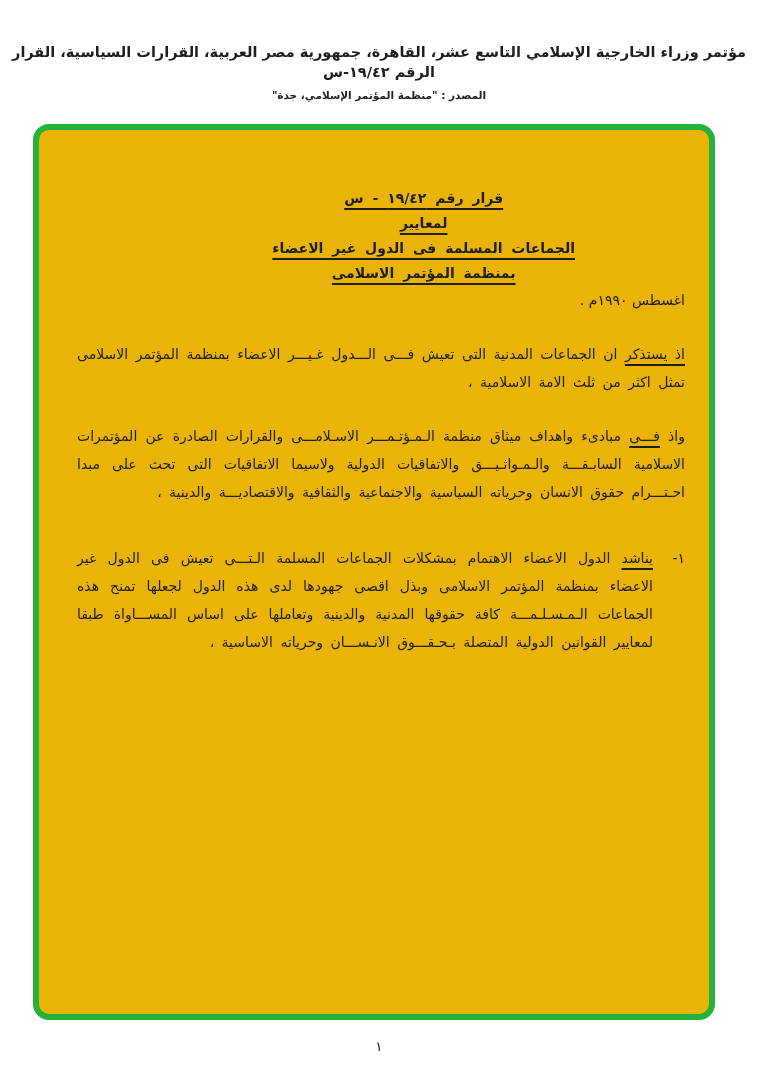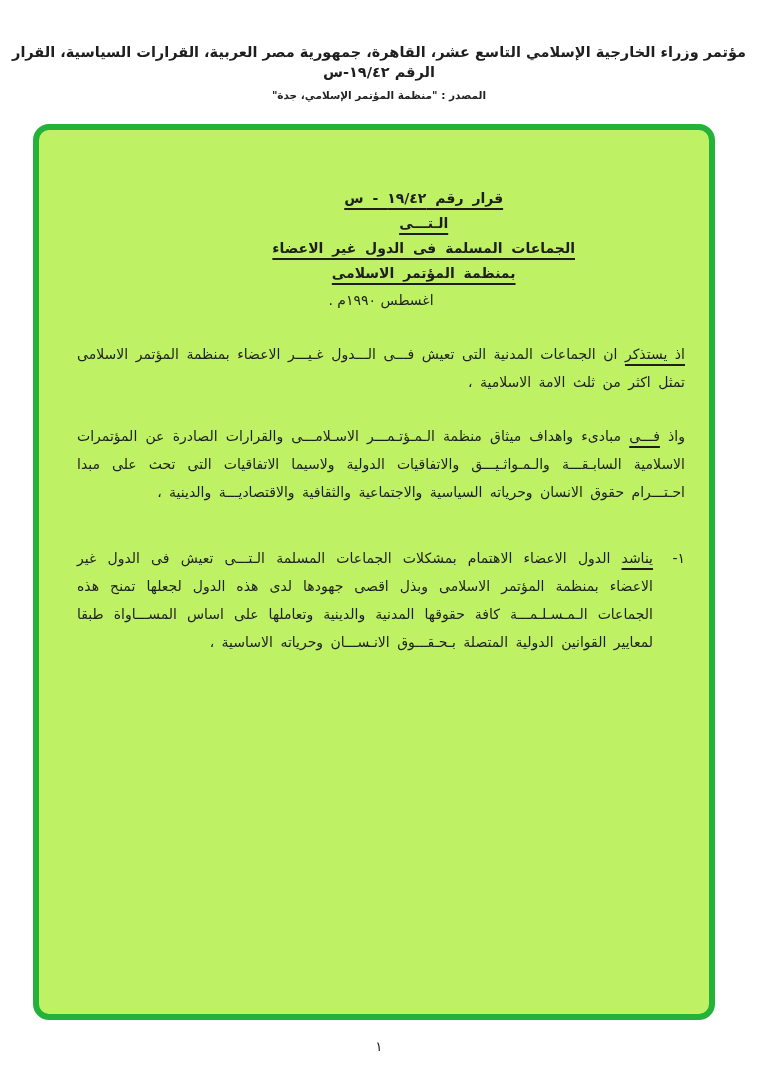--- a/index.html
+++ b/index.html
@@ -24,21 +24,21 @@
   }
 
   .doc-frame {
     box-sizing: border-box;
     width: 682px; height: 896px;
     margin: 21px 0 0 33px;
     border: 6px solid #24b23a;
     border-radius: 16px;
     padding: 56px 24px 0 38px;
     direction: rtl;
-    background: #bef264;
+    background: #eab308;
   }
 
   .title-block {
     width: -moz-fit-content; width: fit-content;
     margin-right: 110px; margin-left: auto;
     text-align: center;
     font-size: 14px; font-weight: 700;
     line-height: 25px; word-spacing: 4px;
   }
   .title-line {
@@ -50,21 +50,21 @@
 
   .para {
     font-size: 14px; line-height: 28px;
     text-align: justify;
     word-spacing: 3px;
     margin: 26px 0 0 0;
   }
   .para-first { margin-top: 36px; text-indent: 36px; }
   .date-cont {
     font-size: 14px; line-height: 28px;
-    direction: rtl; text-align: center;
+    direction: rtl; text-align: right;
   }
   .u-lead {
     text-decoration: underline;
     text-decoration-thickness: 1.5px;
     text-underline-offset: 5px;
   }
 
   .res-item {
     display: flex; direction: rtl;
     margin-top: 38px;
@@ -85,21 +85,21 @@
 <div class="page">
 
   <div class="header-citation" dir="rtl">مؤتمر وزراء الخارجية الإسلامي التاسع عشر، القاهرة، جمهورية مصر العربية، القرارات السياسية، القرار الرقم ١٩/٤٢-س</div>
 
   <div class="source-line" dir="rtl">المصدر :  "منظمة المؤتمر الإسلامي، جدة"</div>
 
   <div class="doc-frame">
 
     <div class="title-block">
       <div class="title-line">قرار رقم ١٩/٤٢ - س</div>
-      <div class="title-line">الـتـــى</div>
+      <div class="title-line">لمعايير</div>
       <div class="title-line">الجماعات المسلمة فى الدول غير الاعضاء</div>
       <div class="title-line">بمنظمة المؤتمر الاسلامى</div>
     </div>
 
     <div class="date-cont">اغسطس ١٩٩٠م .</div>
 
     <div class="para">
       <span></span><span class="u-lead">اذ يستذكر</span><span> ان الجماعات المدنية التى تعيش فـــى الـــدول غـيـــر الاعضاء بمنظمة المؤتمر الاسلامى تمثل اكثر من ثلث الامة الاسلامية ،</span>
     </div>
 

